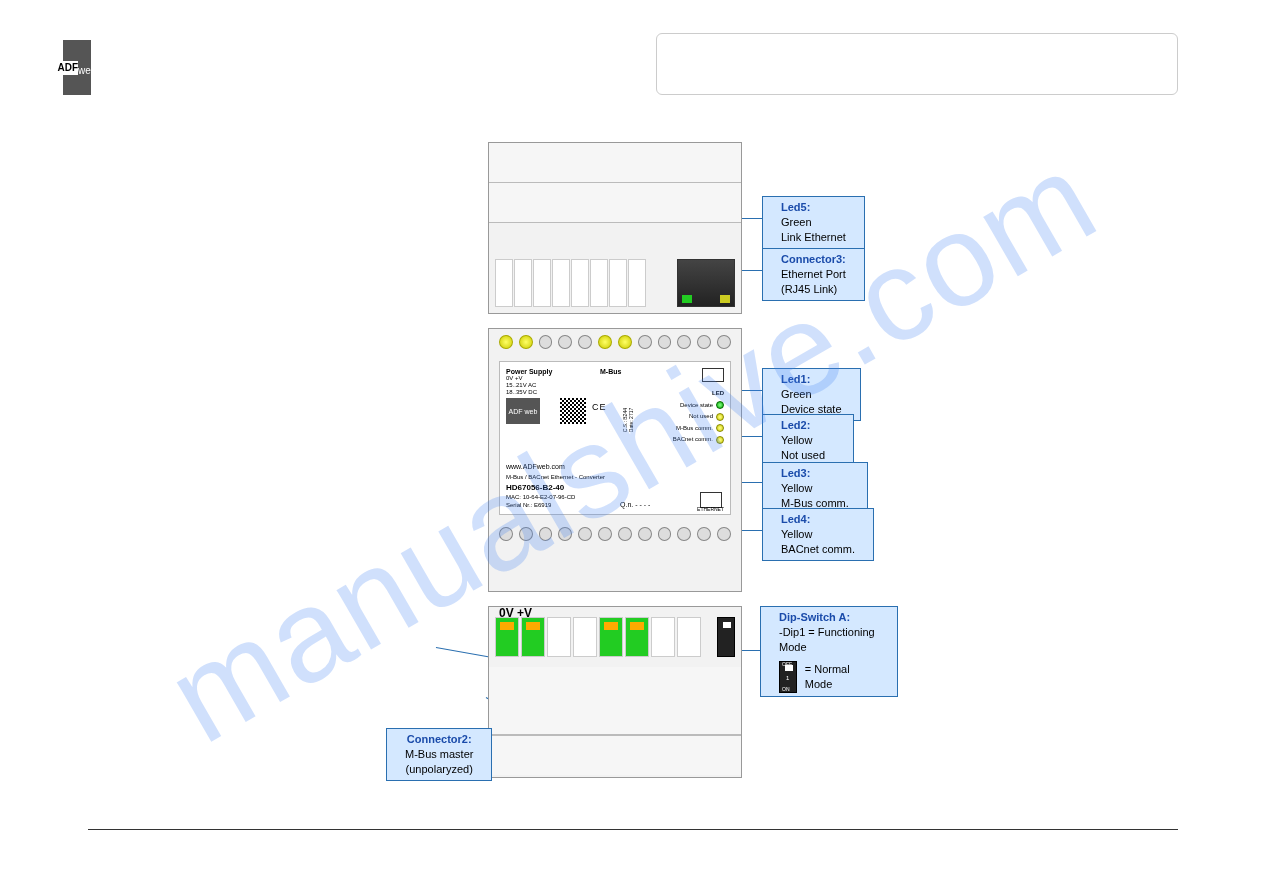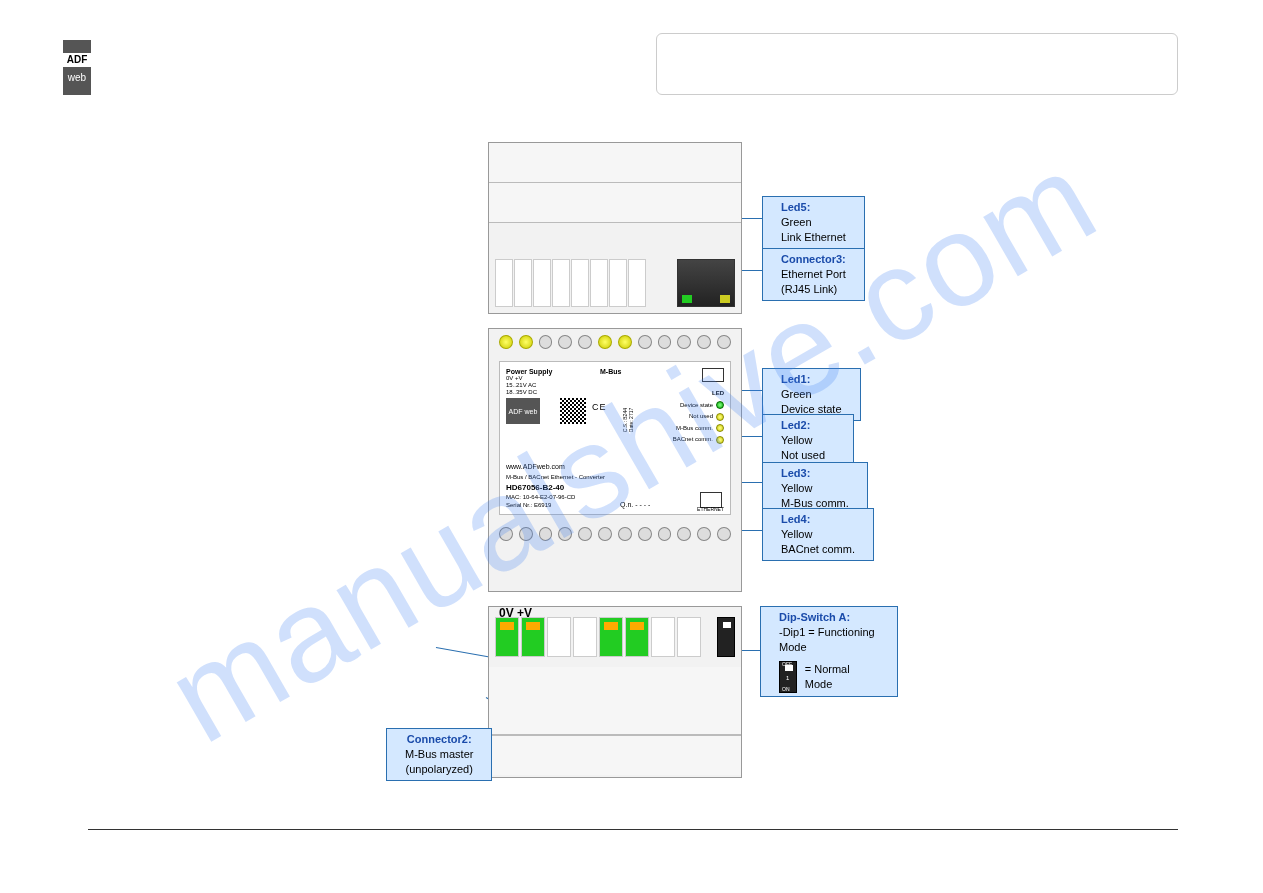--- a/index.html
+++ b/index.html
@@ -27,21 +27,21 @@
     letter-spacing: 2px;
   }
 
   
   .logo {
     position: absolute;
     top: 40px; left: 63px;
     width: 28px; height: 55px;
     background: #555;
     color: #fff;
-    display: flex; flex-direction: column;
+    display: flex; flex-direction: row;
     font-size: 10px; font-weight: bold;
     align-items: center; justify-content: center;
     line-height: 1;
   }
   .logo .top { background:#fff; color:#000; width:100%; text-align:center; padding:2px 0; }
   .logo .bot { padding-top:6px; font-weight:normal; }
 
   
   .header-box {
     position: absolute;

